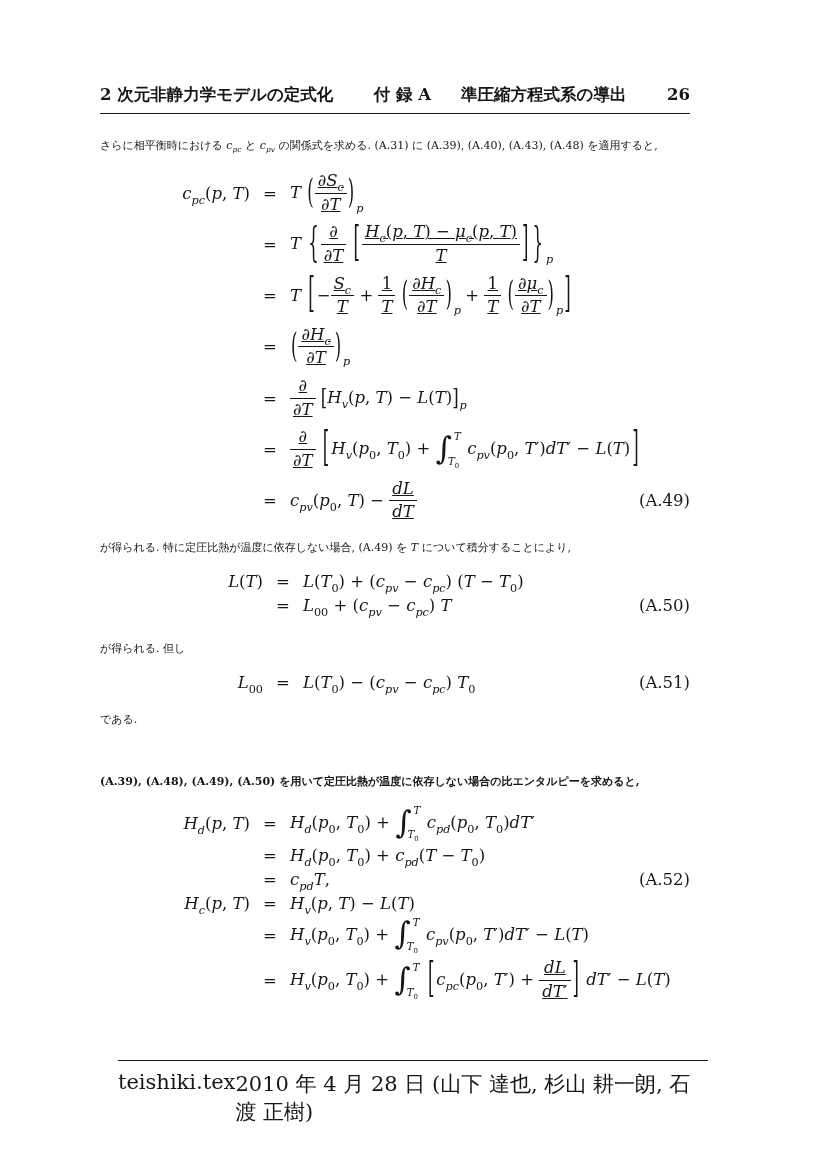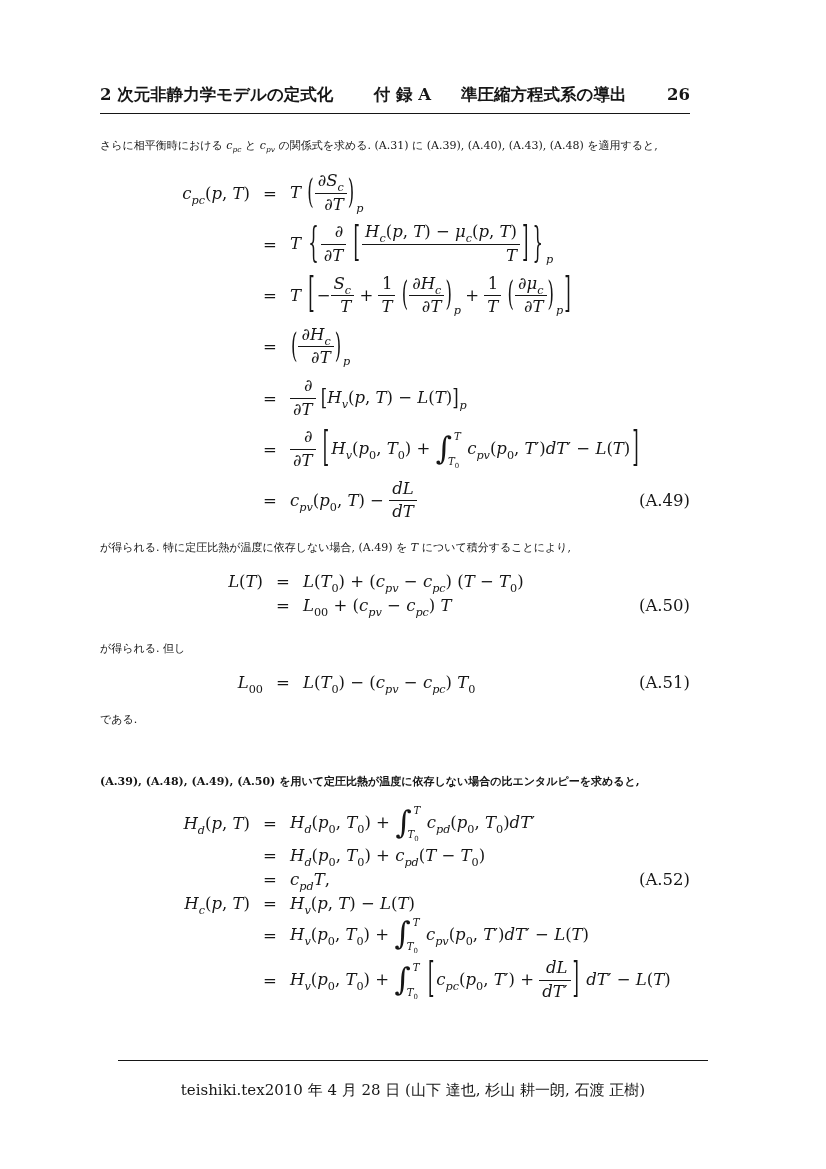--- a/index.html
+++ b/index.html
@@ -39,42 +39,42 @@
   .eqrow { display:flex; align-items:center; margin:5px 0; }
   .lhs { width:150px; text-align:right; flex:none; }
   .b2 .lhs, .b3 .lhs { width:163px;text-align:right; }
   .rel { width:40px; text-align:center; flex:none; }
   .rhs { flex:1; }
   .eqlabel { margin-left:8px; flex:none; }
 
   
   i { font-family:"DejaVu Serif", serif; }
   sub { font-size:68%; vertical-align:-0.45em; line-height:0; }
-  .fr { display:inline-block; vertical-align:middle; text-align:right; }
+  .fr { display:inline-block; vertical-align:middle; text-align:center;text-decoration:underline; }
   .fr .n, .fr .d { display:block; padding:1px 3px; line-height:1.25; }
   .fr .d { border-top:1px solid #161616; }
   .d15,.d2,.d25,.d3 { display:inline-block; vertical-align:middle; line-height:1; }
   .d15 { transform:scaleY(1.35); }
   .d2  { transform:scaleY(2.0);  margin:0 1px; }
   .d25 { transform:scaleY(2.45); margin:0 2px; }
   .lo  { font-size:68%; display:inline-block; position:relative; top:1.25em; width:0.55em; margin-left:1px; line-height:0; }
   .lo2 { font-size:68%; display:inline-block; position:relative; top:0.55em; width:0.55em; margin-left:1px; line-height:0; }
   .ig  { font-size:1.9em; display:inline-block; vertical-align:middle; line-height:0.85; position:relative; top:-0.04em; }
   .lims { display:inline-flex; flex-direction:column; justify-content:space-between;
           height:3.4em; vertical-align:middle; font-size:62%; line-height:1; margin-right:4px; }
   .lims .u { transform:translateX(2px); }
   .lims .l { transform:translateX(-4px); }
 
   
   .footer {
     position:absolute; left:118px; top:1060px; width:590px;
     border-top:1.2px solid #161616;
-    padding-top:20px;
-    display:flex; justify-content:center;
-    font-size:15px;
+    padding-top:9px;
+    display:flex; justify-content:flex-end;
+    font-size:21px;
   }
 </style>
 </head>
 <body>
 
 <div class="page">
   <div class="content">
 
     <div class="header">
       <span class="h-left">2 次元非静力学モデルの定式化</span>

